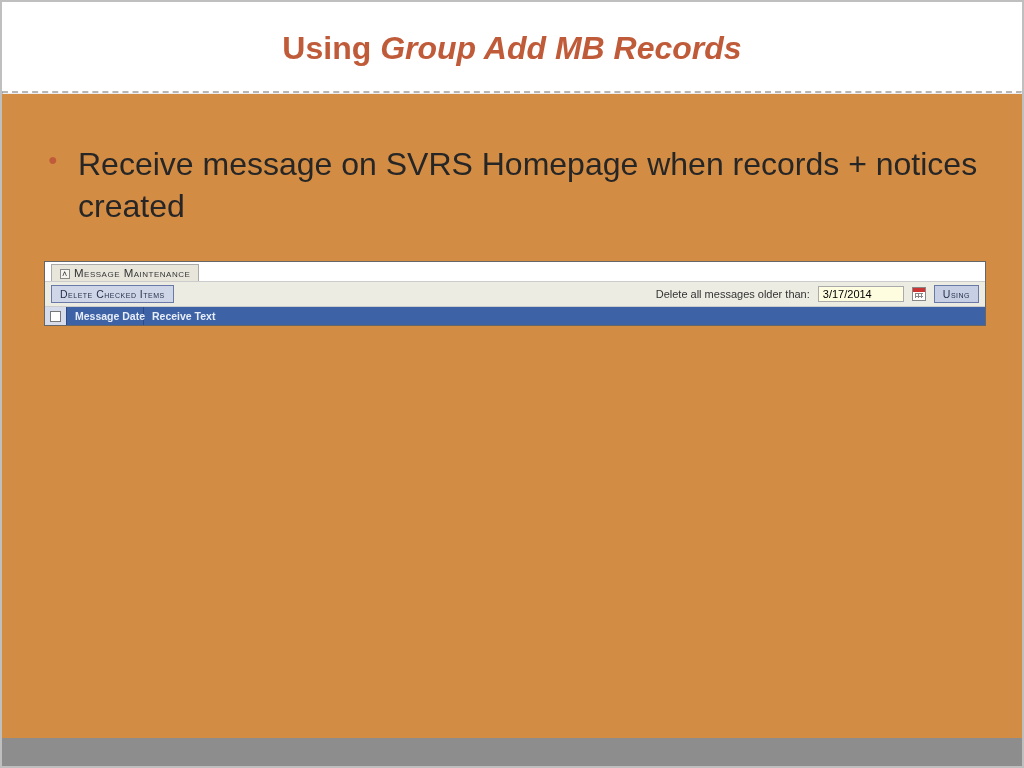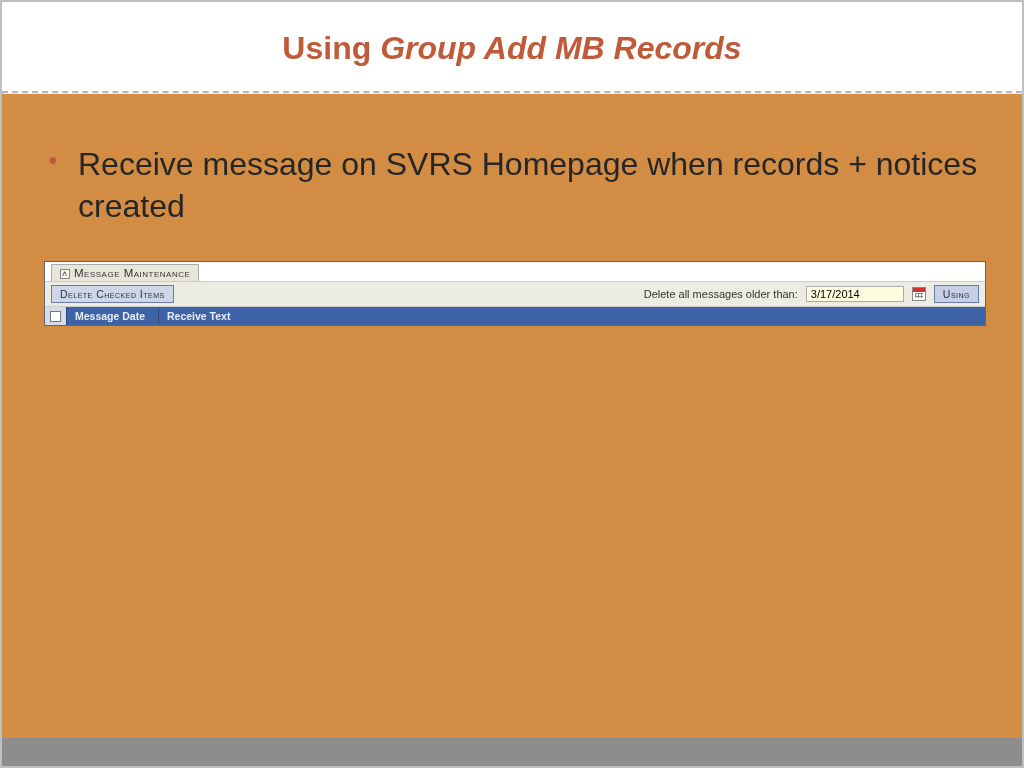--- a/index.html
+++ b/index.html
@@ -114,21 +114,21 @@
   .spacer { flex: 1; }
   .older-than {
     font-size: 11px;
     color: #333;
   }
   .date-input {
     background: #fffde0;
     border: 1px solid #aaa;
     padding: 1px 4px;
     font-size: 11px;
-    width: 98px;
+    width: 86px;
   }
   .cal-icon {
     width: 14px;
     height: 14px;
     display: inline-block;
     background:
       linear-gradient(#c33,#c33) 0 0/100% 4px no-repeat,
       linear-gradient(#fff,#fff);
     border: 1px solid #888;
     position: relative;
@@ -153,21 +153,21 @@
     width: 22px;
     background: #d6dceb;
     border-right: 1px solid #2d4a82;
     display:flex;align-items:center;justify-content:center;
   }
   .msg-head .col {
     padding: 3px 8px;
     border-right: 1px solid #2d4a82;
     white-space: nowrap;
   }
-  .msg-head .col.date { width: 92px; }
+  .msg-head .col.date { width: 77px; }
   .msg-head .col.text { flex: 1; border-right: none; }
   .msg-row {
     display: flex;
     align-items: center;
     font-size: 10.5px;
     color: #222;
     padding: 3px 0;
   }
   .msg-row .chkcol {
     width: 22px;

